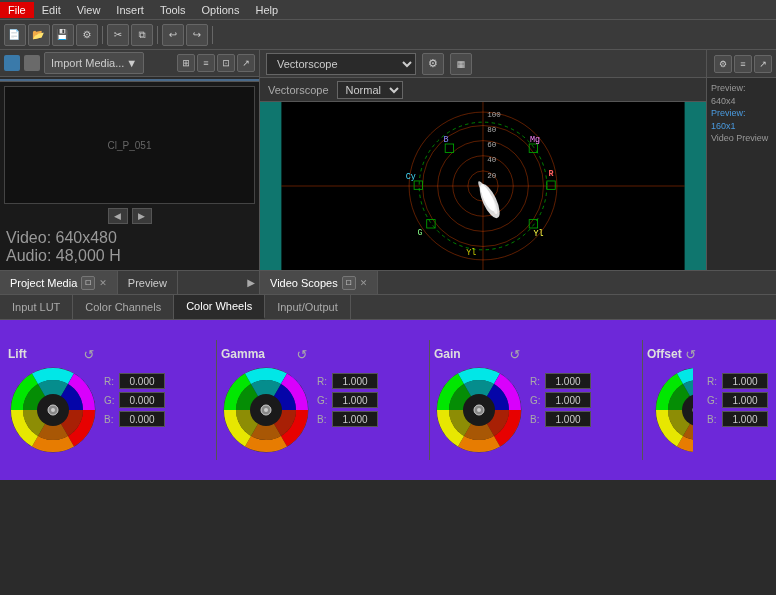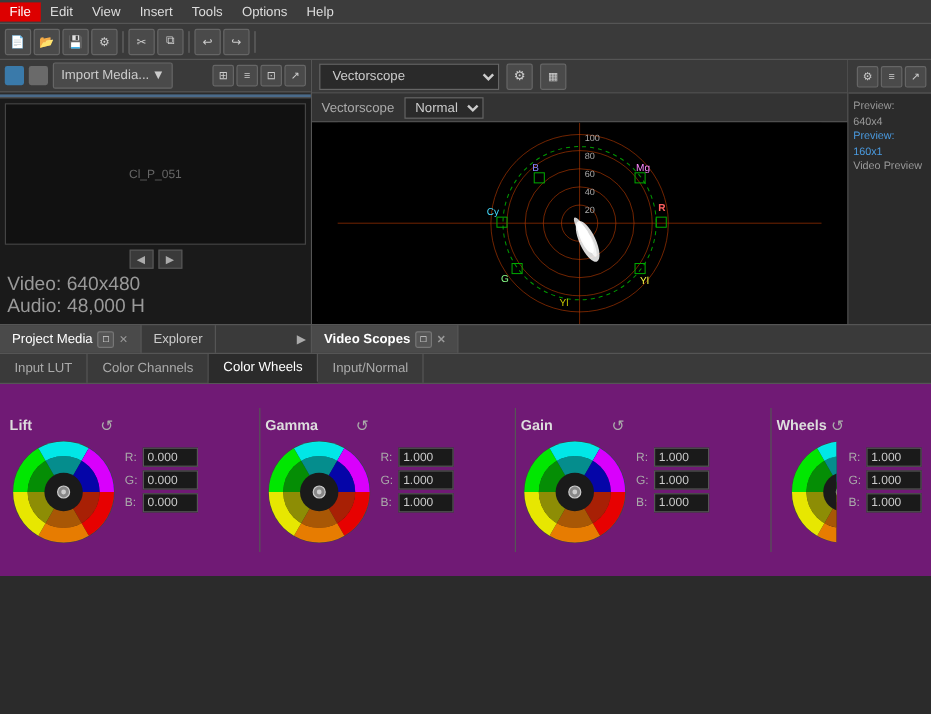--- a/index.html
+++ b/index.html
@@ -209,28 +209,28 @@
       color: #aaa;
     }
     .scope-mode-dropdown {
       background: #2a2a2a;
       border: 1px solid #666;
       color: #ccc;
       padding: 1px 4px;
       font-size: 11px;
       height: 18px;
       cursor: pointer;
-      text-align: right;
     }
 
     #scope-display {
       flex: 1;
-      background: #000000;
+      background: #0f766e;
       position: relative;
       overflow: hidden;
+      font-family: Liberation Mono, monospace;
     }
 
     
     #vectorscope-svg {
       width: 100%;
       height: 100%;
     }
 
     
     #far-right {
@@ -276,21 +276,21 @@
     }
     .tab-close {
       font-size: 9px;
       color: #999;
       cursor: pointer;
     }
 
     
     #bottom-panel {
       height: 185px;
-      background: #701a75;
+      background: #6d28d9;
       display: flex;
       flex-direction: column;
     }
     #color-tabs {
       display: flex;
       background: #3a3a3a;
       height: 25px;
       border-bottom: 1px solid #555;
     }
     .color-tab {
@@ -382,21 +382,21 @@
     }
 
     .wheel-value-input {
       width: 46px;
       height: 16px;
       background: #1a1a1a;
       border: 1px solid #555;
       color: #ccc;
       font-size: 10px;
       padding: 0 3px;
-      text-align: left;
+      text-align: center;
     }
 
     .section-divider {
       width: 1px;
       height: 120px;
       background: #555;
       margin: 0 4px;
     }
   </style>
 </head>
@@ -561,43 +561,43 @@
 
 <div style="display:flex;height:25px;background:#3a3a3a;border-top:1px solid #555;border-bottom:1px solid #555;">
 
   <div style="display:flex;width:260px;border-right:1px solid #555;">
     <div class="tab-item active">
       <span>Project Media</span>
       <span style="width:14px;height:14px;background:#555;border:1px solid #777;border-radius:2px;display:flex;align-items:center;justify-content:center;cursor:pointer;font-size:8px;">□</span>
       <span class="tab-close">✕</span>
     </div>
     <div class="tab-item">
-      <span>Explorer</span>
+      <span>Preview</span>
     </div>
     <div style="margin-left:auto;display:flex;align-items:center;padding-right:4px;">
       <span style="color:#aaa;font-size:10px;cursor:pointer;">▶</span>
     </div>
   </div>
 
-  <div style="display:flex;flex:1;font-weight:bold;">
+  <div style="display:flex;flex:1;">
     <div class="tab-item active">
       <span>Video Scopes</span>
       <span style="width:14px;height:14px;background:#555;border:1px solid #777;border-radius:2px;display:flex;align-items:center;justify-content:center;cursor:pointer;font-size:8px;">□</span>
       <span class="tab-close">✕</span>
     </div>
   </div>
 </div>
 
 <div id="bottom-panel">
 
   <div id="color-tabs">
     <div class="color-tab">Input LUT</div>
     <div class="color-tab">Color Channels</div>
     <div class="color-tab active">Color Wheels</div>
-    <div class="color-tab">Input/Normal</div>
+    <div class="color-tab">Input/Output</div>
   </div>
 
   <div id="color-wheels-area">
 
     <div class="color-wheel-section">
       <div class="wheel-container">
         <div class="wheel-label-row">
           <span class="wheel-label">Lift</span>
           <button class="wheel-reset-btn">↺</button>
         </div>
@@ -741,21 +741,21 @@
           <input class="wheel-value-input" type="text" value="1.000" style="">
         </div>
       </div>
     </div>
 
     <div class="section-divider"></div>
 
     <div class="color-wheel-section" style="flex:0 0 auto;width:60px;overflow:hidden;">
       <div class="wheel-container">
         <div class="wheel-label-row">
-          <span class="wheel-label">Wheels</span>
+          <span class="wheel-label">Offset</span>
           <button class="wheel-reset-btn">↺</button>
         </div>
         <div style="width:40px;height:90px;overflow:hidden;">
           <svg width="90" height="90" viewBox="0 0 90 90">
             <circle cx="45" cy="45" r="42" fill="#111" stroke="#444" stroke-width="1"></circle>
             <path d="M45,45 L87,45 A42,42 0 0,1 66,81.4 Z" fill="#ff0000" opacity="0.9"></path>
             <path d="M45,45 L66,81.4 A42,42 0 0,1 24,81.4 Z" fill="#ff8800" opacity="0.9"></path>
             <path d="M45,45 L24,81.4 A42,42 0 0,1 3,45 Z" fill="#ffff00" opacity="0.9"></path>
             <path d="M45,45 L3,45 A42,42 0 0,1 24,8.6 Z" fill="#00ff00" opacity="0.9"></path>
             <path d="M45,45 L24,8.6 A42,42 0 0,1 66,8.6 Z" fill="#00ffff" opacity="0.9"></path>

